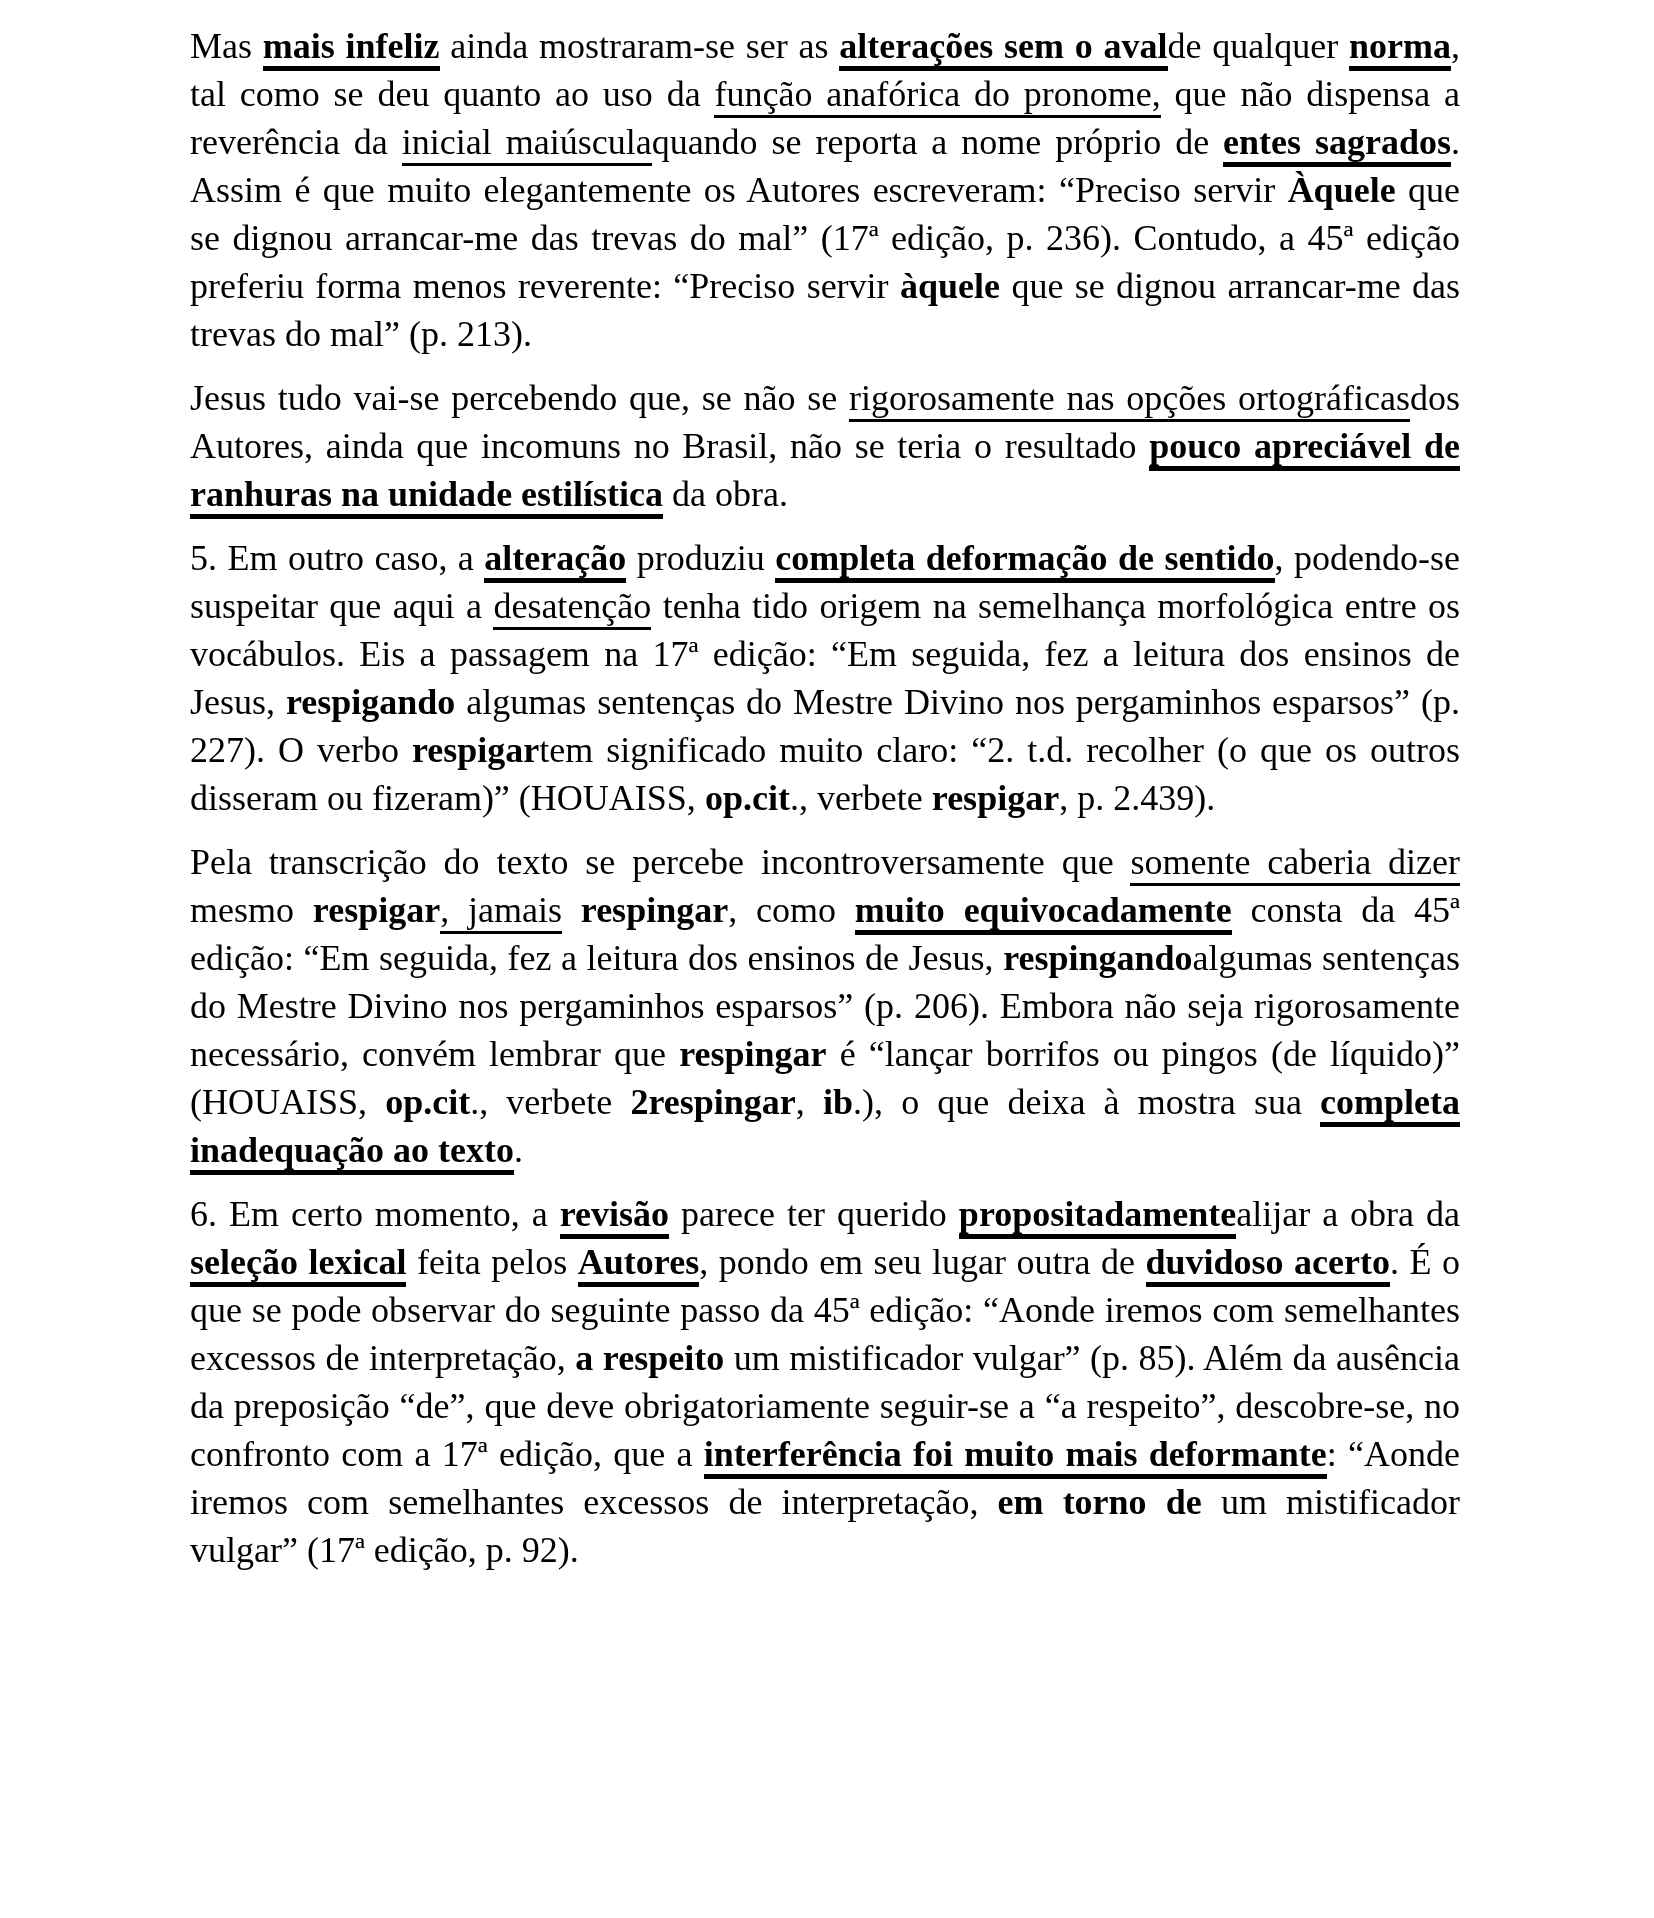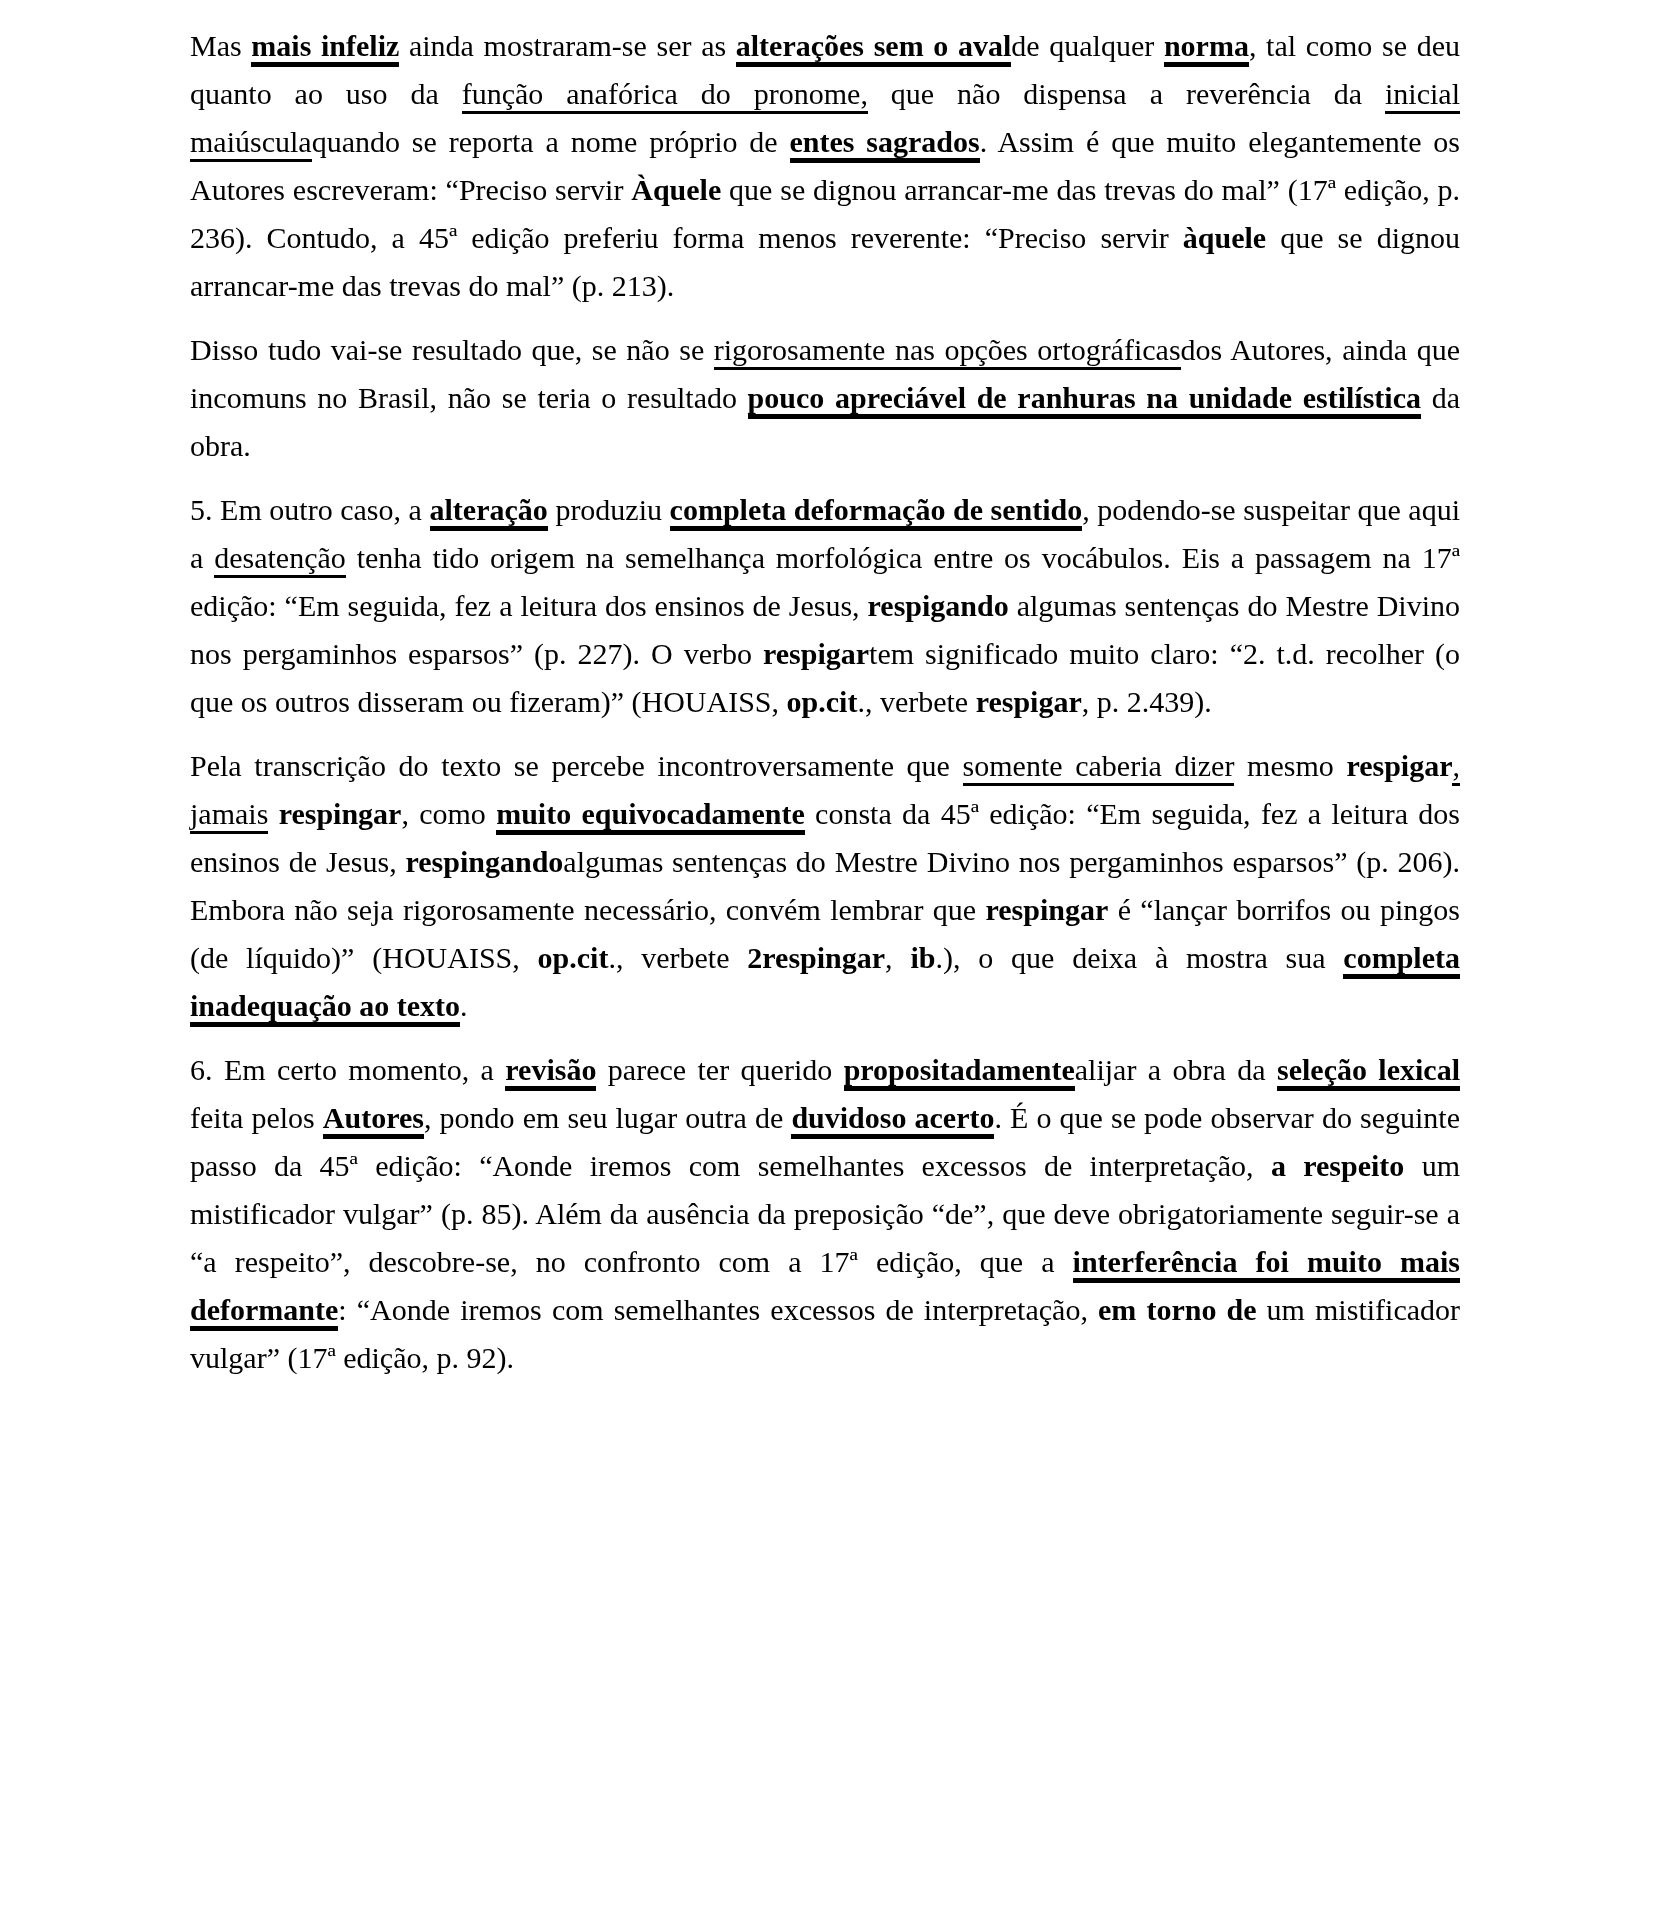--- a/index.html
+++ b/index.html
@@ -16,21 +16,21 @@
   }
   .page {
     box-sizing: border-box;
     width: 1654px;
     min-height: 1918px;
     padding: 22px 194px 40px 190px;
     background: #ffffff;
   }
   .para {
     margin: 0 0 16px 0;
-    font-size: 30px;
+    font-size: 36px;
     line-height: 48px;
     text-align: justify;
     color: #000000;
   }
   .para span { white-space: normal; }
   .b { font-weight: bold; }
   .u {
     border-bottom: 3px solid #000000;
     padding-bottom: 1px;
   }
@@ -38,18 +38,18 @@
     border-bottom-width: 5px;
     padding-bottom: 0;
   }
 </style>
 </head>
 <body>
 
 <div class="page">
   <div>
       <p class="para"><span>Mas </span><span class="b u">mais infeliz</span><span> ainda mostraram-se ser as </span><span class="b u">alterações sem o aval</span><span>de qualquer </span><span class="b u">norma</span><span>, tal como se deu quanto ao uso da </span><span class="u">função anafórica do pronome,</span><span> que não dispensa a reverência da </span><span class="u">inicial maiúscula</span><span>quando se reporta a nome próprio de </span><span class="b u">entes sagrados</span><span>. Assim é que muito elegantemente os Autores escreveram: “Preciso servir </span><span class="b">Àquele</span><span> que se dignou arrancar-me das trevas do mal” (17ª edição, p. 236). Contudo, a 45ª edição preferiu forma menos reverente: “Preciso servir </span><span class="b">àquele</span><span> que se dignou arrancar-me das trevas do mal” (p. 213).</span></p>
-      <p class="para"><span>Disso tudo vai-se resultado que, se não se </span><span class="u">rigorosamente nas opções ortográficas</span><span>dos Autores, ainda que incomuns no Brasil, não se teria o resultado </span><span class="b u">pouco apreciável de ranhuras na unidade estilística</span><span> da obra.</span></p>
+      <p class="para"><span>Jesus tudo vai-se percebendo que, se não se </span><span class="u">rigorosamente nas opções ortográficas</span><span>dos Autores, ainda que incomuns no Brasil, não se teria o resultado </span><span class="b u">pouco apreciável de ranhuras na unidade estilística</span><span> da obra.</span></p>
       <p class="para"><span>5. Em outro caso, a </span><span class="b u">alteração</span><span> produziu </span><span class="b u">completa deformação de sentido</span><span>, podendo-se suspeitar que aqui a </span><span class="u">desatenção</span><span> tenha tido origem na semelhança morfológica entre os vocábulos. Eis a passagem na 17ª edição: “Em seguida, fez a leitura dos ensinos de Jesus, </span><span class="b">respigando</span><span> algumas sentenças do Mestre Divino nos pergaminhos esparsos” (p. 227). O verbo </span><span class="b">respigar</span><span>tem significado muito claro: “2. t.d. recolher (o que os outros disseram ou fizeram)” (HOUAISS, </span><span class="b">op.cit</span><span>., verbete </span><span class="b">respigar</span><span>, p. 2.439).</span></p>
       <p class="para"><span>Pela transcrição do texto se percebe incontroversamente que </span><span class="u">somente caberia dizer</span><span> mesmo </span><span class="b">respigar</span><span class="u">, jamais</span><span> </span><span class="b">respingar</span><span>, como </span><span class="b u">muito equivocadamente</span><span> consta da 45ª edição: “Em seguida, fez a leitura dos ensinos de Jesus, </span><span class="b">respingando</span><span>algumas sentenças do Mestre Divino nos pergaminhos esparsos” (p. 206). Embora não seja rigorosamente necessário, convém lembrar que </span><span class="b">respingar</span><span> é “lançar borrifos ou pingos (de líquido)” (HOUAISS, </span><span class="b">op.cit</span><span>., verbete </span><span class="b">2respingar</span><span>, </span><span class="b">ib</span><span>.),  o  que  deixa  à  mostra  sua </span><span class="b u">completa inadequação ao texto</span><span>.</span></p>
       <p class="para"><span>6. Em certo momento, a </span><span class="b u">revisão</span><span> parece ter querido </span><span class="b u">propositadamente</span><span>alijar a obra da </span><span class="b u">seleção lexical</span><span> feita pelos </span><span class="b u">Autores</span><span>, pondo em seu lugar outra de </span><span class="b u">duvidoso acerto</span><span>. É o que se pode observar do seguinte passo da 45ª edição: “Aonde iremos com semelhantes excessos de interpretação, </span><span class="b">a respeito</span><span> um mistificador vulgar” (p. 85). Além da ausência da preposição “de”, que deve obrigatoriamente seguir-se a “a respeito”, descobre-se, no confronto com a 17ª edição, que a </span><span class="b u">interferência foi muito mais deformante</span><span>: “Aonde iremos com semelhantes excessos de interpretação, </span><span class="b">em torno de</span><span> um mistificador vulgar” (17ª edição, p. 92).</span></p>
     </div>
 </div>
 
 </body></html>

